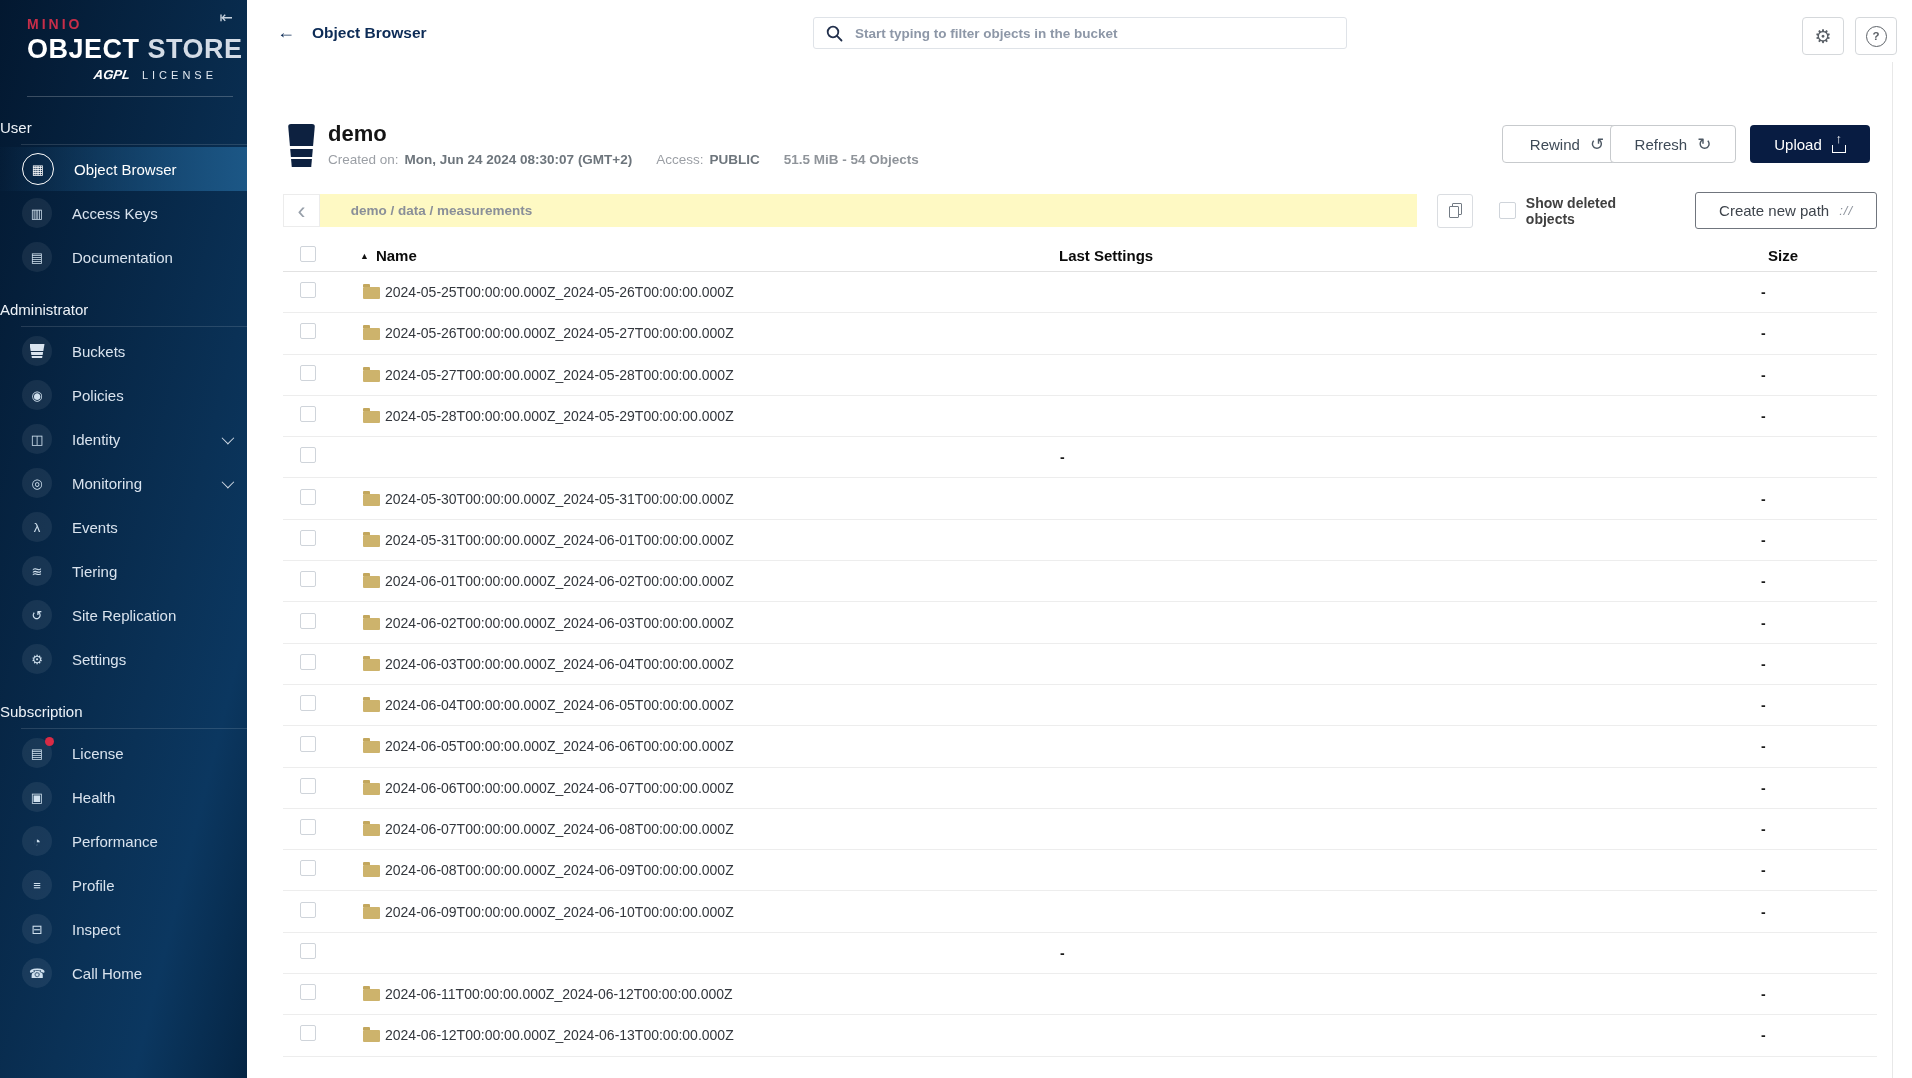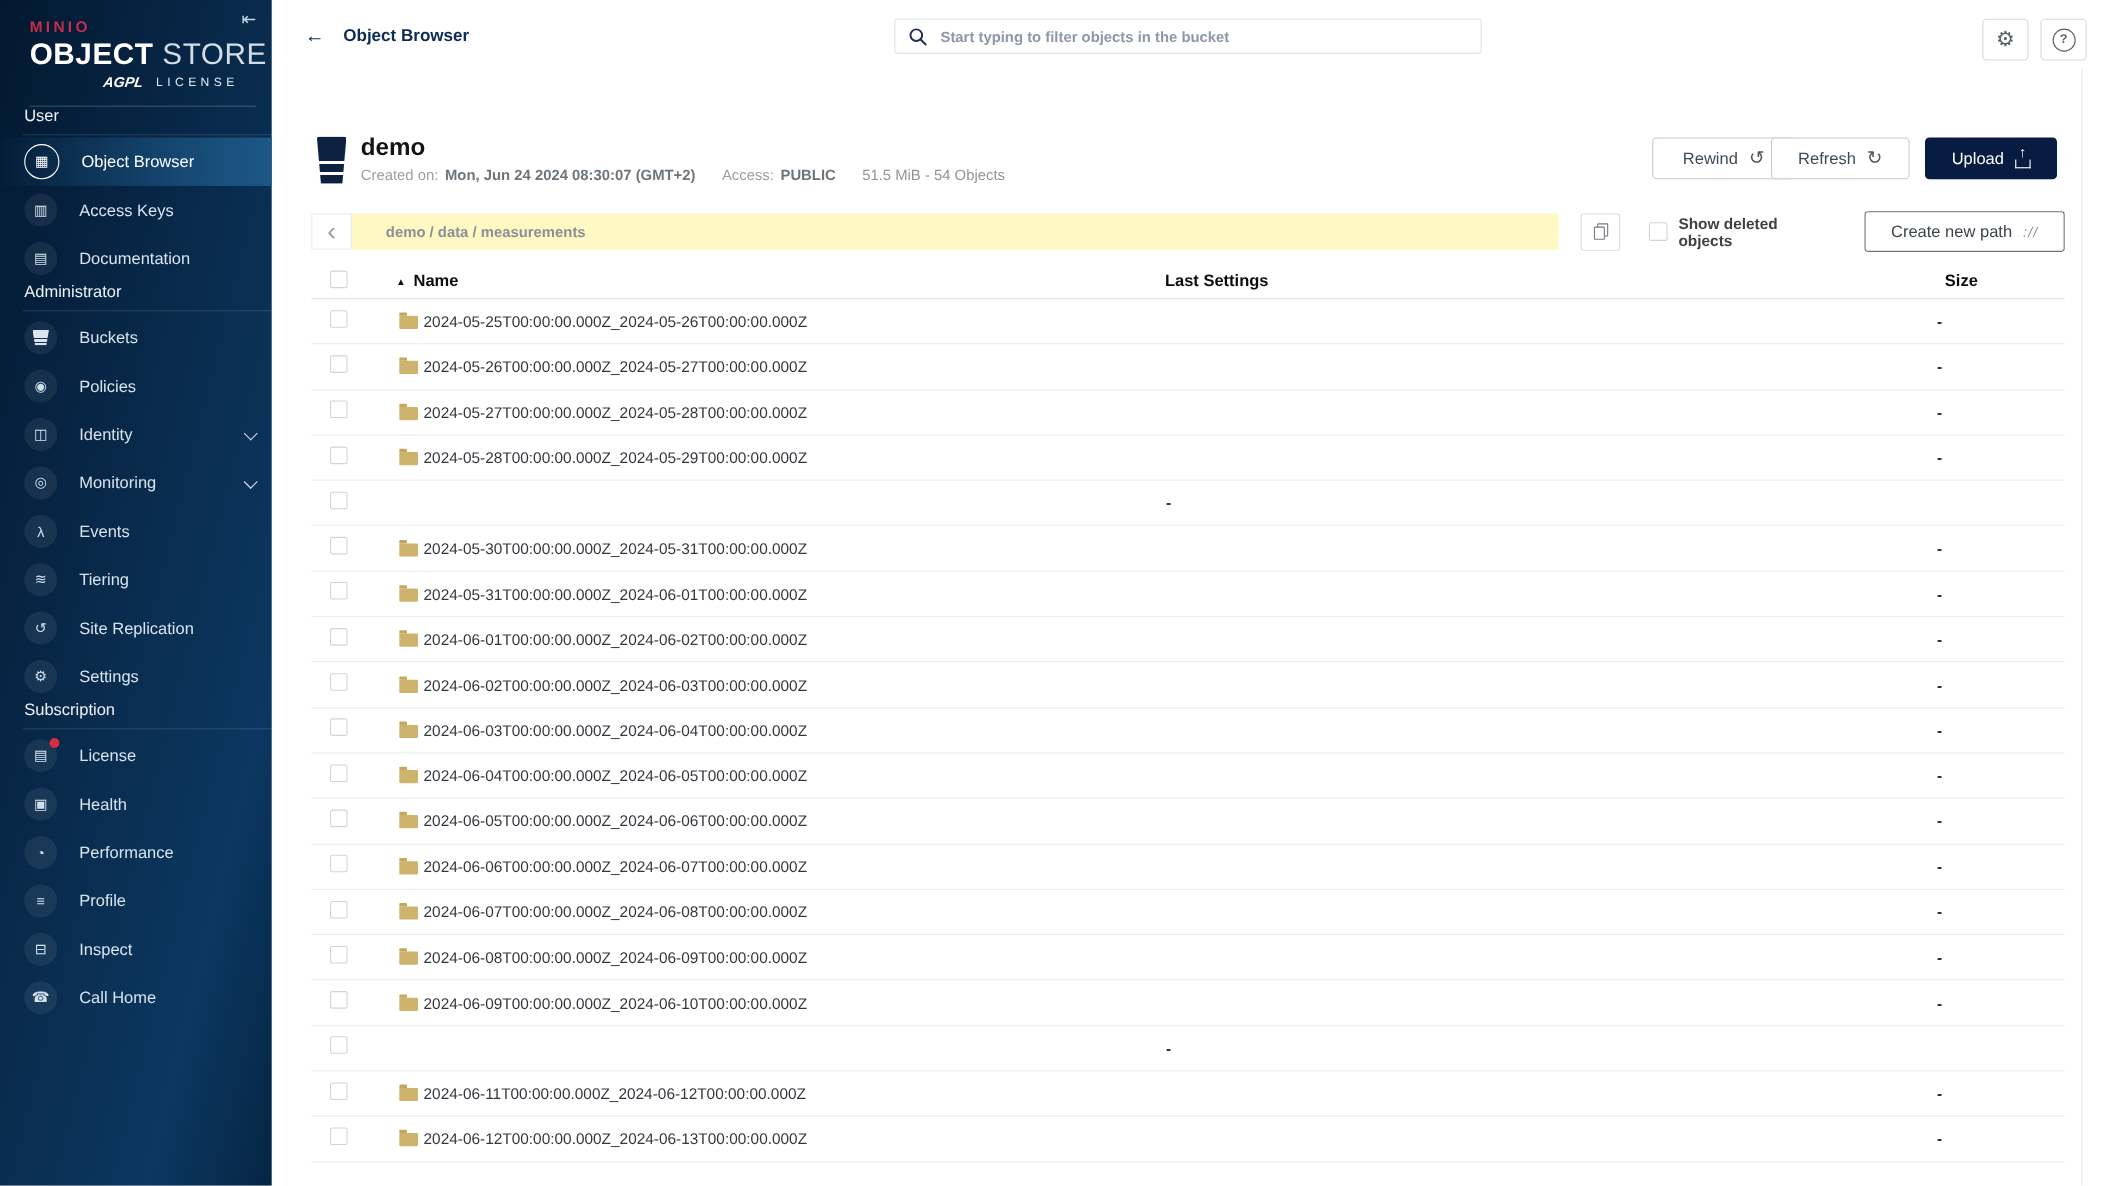--- a/index.html
+++ b/index.html
@@ -9,27 +9,27 @@
 
   
   .sidebar{position:absolute;left:0;top:0;width:247px;height:1078px;
     background:linear-gradient(104deg,#031830 0%,#0a3156 62%,#0b3760 78%,#052544 100%);
     color:#dce6f1;overflow:hidden;}
   .collapse{position:absolute;top:8px;right:14px;font-size:16px;color:#c7d2de;cursor:pointer;}
   .logo{padding:16px 30px 0 27px;}
   .logo-minio{color:#C72E49;font-weight:800;font-size:14px;letter-spacing:3px;}
   .logo-store{font-size:27px;letter-spacing:.5px;margin-top:2px;white-space:nowrap;}
   .logo-store .lb{font-weight:800;color:#fff;}
-  .logo-store .ll{font-weight:400;color:#d4dce6;}
+  .logo-store .ll{font-weight:700;color:#d4dce6;}
   .logo-lic{display:flex;justify-content:flex-end;align-items:center;gap:12px;margin-top:2px;}
   .agpl{font-style:italic;font-weight:800;font-size:13px;color:#fff;transform:skewX(-8deg);}
   .licw{font-size:11px;letter-spacing:4px;color:#e2e9f1;}
   .logo-divider{height:1px;background:rgba(255,255,255,0.22);margin:14px 14px 0 27px;}
 
-  .section-label{padding-left:22px;font-size:15px;color:#eef3f8;}
+  .section-label{margin-top:22px;font-size:15px;color:#eef3f8;}
   .section-divider{height:1px;background:rgba(255,255,255,0.13);margin:8px 0 2px 21px;}
   .nav-item{display:flex;align-items:center;height:44px;cursor:pointer;position:relative;}
   .nav-item.active{background:linear-gradient(90deg,rgba(20,62,100,0.05) 0%,#1c5786 100%);}
   .nav-icon-circle{width:30px;height:30px;border-radius:50%;margin-left:22px;flex:0 0 30px;
     background:rgba(255,255,255,0.07);display:flex;align-items:center;justify-content:center;
     font-size:13px;color:#cfe0ee;position:relative;}
   .nav-item.active .nav-icon-circle{background:transparent;border:1.5px solid #fff;color:#fff;}
   .nav-label{margin-left:20px;font-size:15px;color:#d9e3ee;white-space:nowrap;}
   .nav-item.active .nav-label{color:#fff;}
   .chev-down{margin-left:auto;margin-right:16px;width:8px;height:8px;
@@ -60,21 +60,21 @@
 
   
   .bucket-head{position:absolute;left:288px;top:120px;display:flex;gap:13px;align-items:center;}
   .bucket-big{width:27px;height:43px;margin-top:4px;
     background:linear-gradient(#0d2140 0 52%,#fff 52% 58%,#0d2140 58% 76%,#fff 76% 82%,#0d2140 82% 100%);
     clip-path:polygon(0 0,100% 0,86% 100%,14% 100%);border-radius:3px;}
   .bucket-title{font-size:22px;font-weight:700;color:#141414;line-height:26px;}
   .bucket-meta{display:flex;align-items:center;gap:6px;margin-top:5px;font-size:13.5px;color:#9b9fa5;white-space:nowrap;}
   .bucket-meta .val{font-weight:700;color:#6d757c;}
   .bucket-meta .sp{width:12px;}
-  .usage{color:#8f949a;}
+  .usage{color:#8f949a;font-weight:bold;}
 
   
   .act-btn{position:absolute;top:125px;height:38px;border:1px solid #c7cacd;border-radius:4px;background:#fff;
     display:flex;align-items:center;justify-content:center;gap:10px;font-size:15px;color:#3e4a57;
     cursor:pointer;box-sizing:border-box;}
   .act-btn .g{font-size:17px;color:#4d5864;}
   .btn-rewind{left:1466px;width:130px;margin-left:36px;}
   .btn-refresh{left:1610px;width:126px;}
   .btn-upload{left:1750px;width:120px;border:none;background:#081C42;color:#fff;font-weight:400;}
   .tray{width:12px;height:7px;border:1.6px solid #fff;border-top:none;display:inline-block;position:relative;margin-top:9px;}

